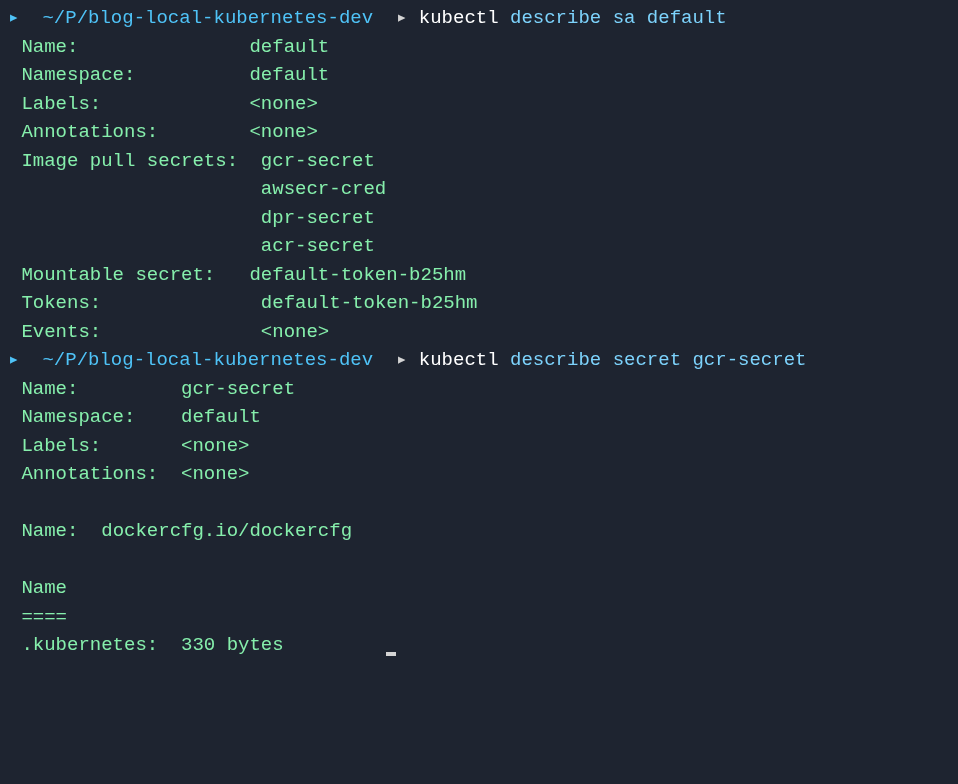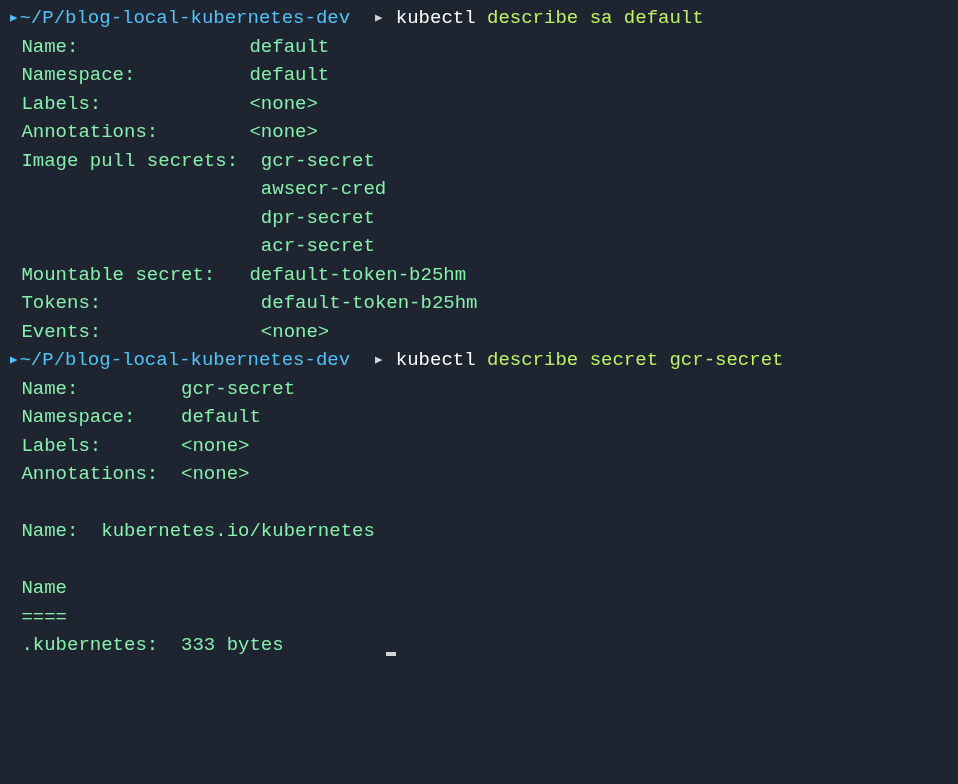--- a/index.html
+++ b/index.html
@@ -19,29 +19,30 @@
       overflow: hidden;
     }
     .prompt-line {
       white-space: pre;
     }
     .prompt-arrow {
       color: #4fc3f7;
     }
     .prompt-path {
       color: #4fc3f7;
+      margin-left: 23px;
     }
     .prompt-sep {
       color: #d4d4d4;
     }
     .cmd-name {
       color: #ffffff;
     }
     .cmd-args {
-      color: #bef264;
+      color: #7dd3fc;
     }
     .output {
       color: #86efac;
       white-space: pre;
       padding-left: 2px;
     }
     .cursor {
       display: inline-block;
       width: 10px;
       height: 4px;
@@ -67,17 +68,17 @@
 <div class="output"><span> Tokens:</span>              <span>default-token-b25hm</span></div>
 <div class="output"><span> Events:</span>              <span>&lt;none&gt;</span></div>
 
 <div class="prompt-line"><span class="prompt-arrow">▸</span><span class="prompt-path">~/P/blog-local-kubernetes-dev</span><span class="prompt-sep">  </span><span class="prompt-sep">▸</span><span class="prompt-sep"> </span><span class="cmd-name">kubectl</span><span class="cmd-args"> </span><span class="cmd-args">describe secret gcr-secret</span></div>
 
 <div class="output"><span> Name:</span>         <span>gcr-secret</span></div>
 <div class="output"><span> Namespace:</span>    <span>default</span></div>
 <div class="output"><span> Labels:</span>       <span>&lt;none&gt;</span></div>
 <div class="output"><span> Annotations:</span>  <span>&lt;none&gt;</span></div>
 <div class="output">&nbsp;</div>
-<div class="output"><span> Name:</span>  <span>kubernetes.io/kubernetes</span></div>
+<div class="output"><span> Name:</span>  <span>dockercfg.io/dockercfg</span></div>
 <div class="output">&nbsp;</div>
 <div class="output"><span> Name</span></div>
 <div class="output"><span> ====</span></div>
-<div class="output"><span> .kubernetes:</span>  <span>333 bytes</span>         <span class="cursor"></span></div>
+<div class="output"><span> .kubernetes:</span>  <span>330 bytes</span>         <span class="cursor"></span></div>
 
 </body></html>

